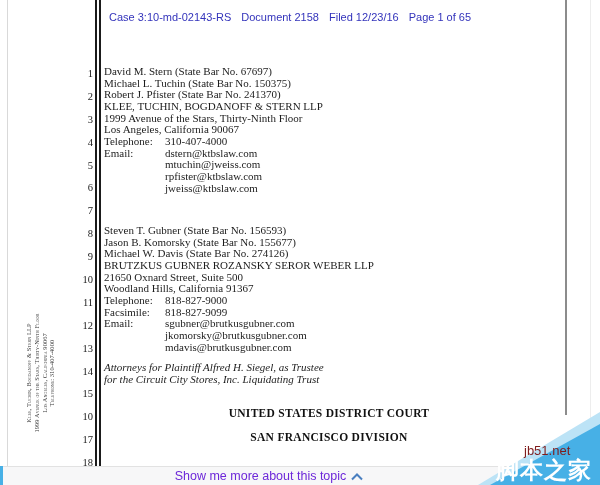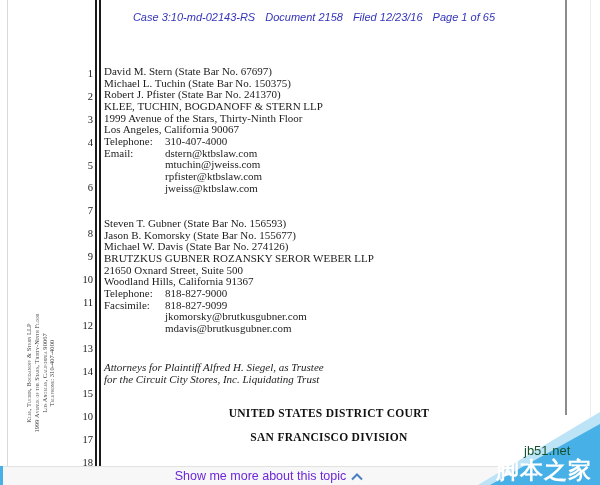--- a/index.html
+++ b/index.html
@@ -10,33 +10,33 @@
   .abs{position:absolute;}
 
   
   #left-edge-line{left:7px;top:0;width:1px;height:466px;background:#d9d9d9;}
   #double-rule{left:95px;top:0;width:6px;height:466px;
     border-left:2px solid #1b1b1b;border-right:2px solid #1b1b1b;box-sizing:border-box;background:#fff;}
   #right-rule{left:565px;top:0;width:2px;height:415px;background:#8c8c8c;}
   #far-right-line{left:590px;top:0;width:1px;height:440px;background:#ededed;}
 
   
-  #stamp{left:104px;top:11px;width:396px;text-align:right;white-space:nowrap;
-    font-family:"Liberation Sans",sans-serif;font-size:11px;color:#3333bb;font-style:italic;}
+  #stamp{left:104px;top:11px;width:396px;text-align:left;white-space:nowrap;
+    font-family:"Liberation Sans",sans-serif;font-size:11px;color:#3333bb;}
   #stamp span{margin:0 5px;}
 
   
   #line-numbers{left:70px;top:63px;width:23px;}
   #line-numbers .ln{height:22.9px;line-height:22.9px;text-align:right;
     font-size:10.5px;color:#1a1a1a;}
 
   
   .textblock{left:104px;font-size:11px;line-height:11.65px;color:#1c1c1c;white-space:nowrap;}
   #counsel-block-1{top:66px;}
-  #counsel-block-2{top:218px;}
+  #counsel-block-2{top:225px;}
   .lbl{display:inline-block;width:61px;}
   #representation{top:362px;font-style:italic;}
 
   
   #court-heading{left:104px;top:407px;width:450px;text-align:center;
     font-weight:bold;font-size:11.5px;color:#111;}
   #court-heading .court-line{height:12px;line-height:12px;margin-bottom:12px;letter-spacing:0.3px;}
 
   
   #margin-note{left:-46px;top:356px;width:176px;height:34px;
@@ -51,21 +51,21 @@
   #footer-link{left:0;top:467px;width:538px;height:18px;line-height:18px;text-align:center;
     font-family:"Liberation Sans",sans-serif;font-size:12.5px;color:#6d28d9;
     cursor:pointer;z-index:6;}
   #footer-link svg{vertical-align:-1px;margin-left:5px;}
 
   
   #wm-light{left:478px;top:412px;width:122px;height:73px;background:#bce3f6;
     clip-path:polygon(100% 0,100% 100%,0 100%);z-index:8;}
   #wm-main{left:490px;top:424px;width:110px;height:61px;background:#47b0e6;
     clip-path:polygon(100% 0,100% 100%,0 100%);z-index:9;}
-  #wm-site{left:524px;top:443px;width:72px;color:#14532d;z-index:10;
+  #wm-site{left:524px;top:443px;width:72px;color:#7f1d1d;z-index:10;
     font-family:"Liberation Sans",sans-serif;font-size:13px;white-space:nowrap;}
   #wm-name{left:496px;top:455px;width:104px;color:#fff;z-index:10;font-weight:bold;
     font-family:"Liberation Sans",sans-serif;font-size:23px;letter-spacing:1px;white-space:nowrap;}
 </style>
 </head>
 <body>
 
 <div class="abs" id="left-edge-line"></div>
 <div class="abs" id="double-rule"></div>
 <div class="abs" id="right-rule"></div>
@@ -143,20 +143,21 @@
     <div class="tline"><span class="full">BRUTZKUS GUBNER ROZANSKY SEROR WEBER LLP</span></div>
 
     <div class="tline"><span class="full">21650 Oxnard Street, Suite 500</span></div>
 
     <div class="tline"><span class="full">Woodland Hills, California 91367</span></div>
 
     <div class="tline"><span class="lbl">Telephone:</span><span class="val">818-827-9000</span></div>
 
     <div class="tline"><span class="lbl">Facsimile:</span><span class="val">818-827-9099</span></div>
 
+    <div class="tline"><span class="lbl">Email:</span><span class="val">sgubner@brutkusgubner.com</span></div>
 
     <div class="tline"><span class="lbl"></span><span class="val">jkomorsky@brutkusgubner.com</span></div>
 
     <div class="tline"><span class="lbl"></span><span class="val">mdavis@brutkusgubner.com</span></div>
   </div>
 
 <div class="abs textblock" id="representation">
 
 <div>Attorneys for Plaintiff Alfred H. Siegel, as Trustee</div>
     <div>for the Circuit City Stores, Inc. Liquidating Trust</div>

